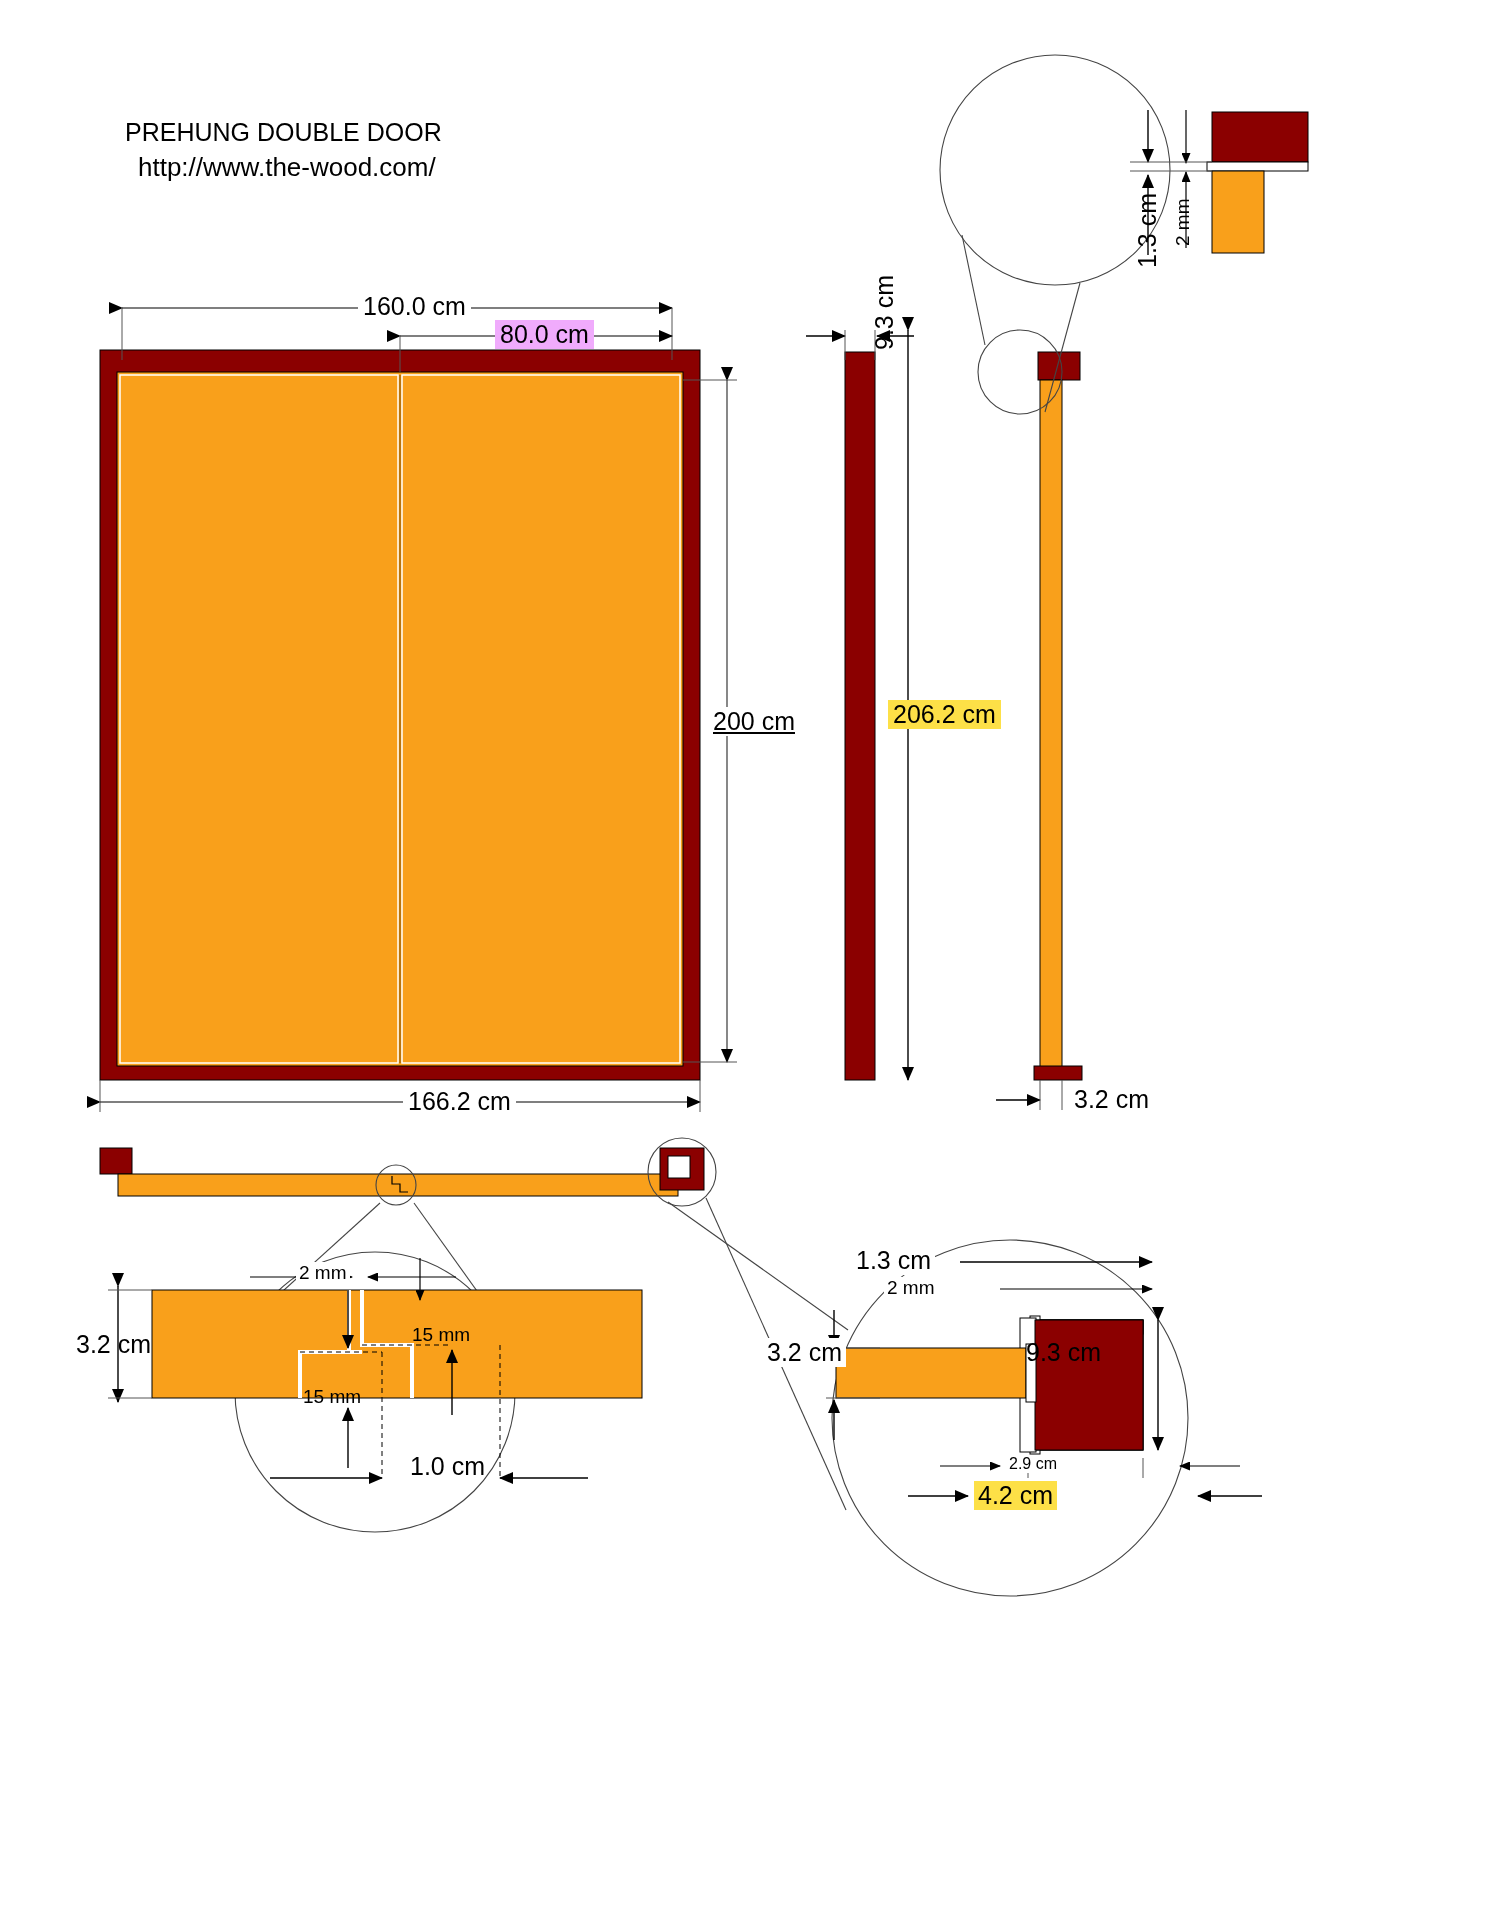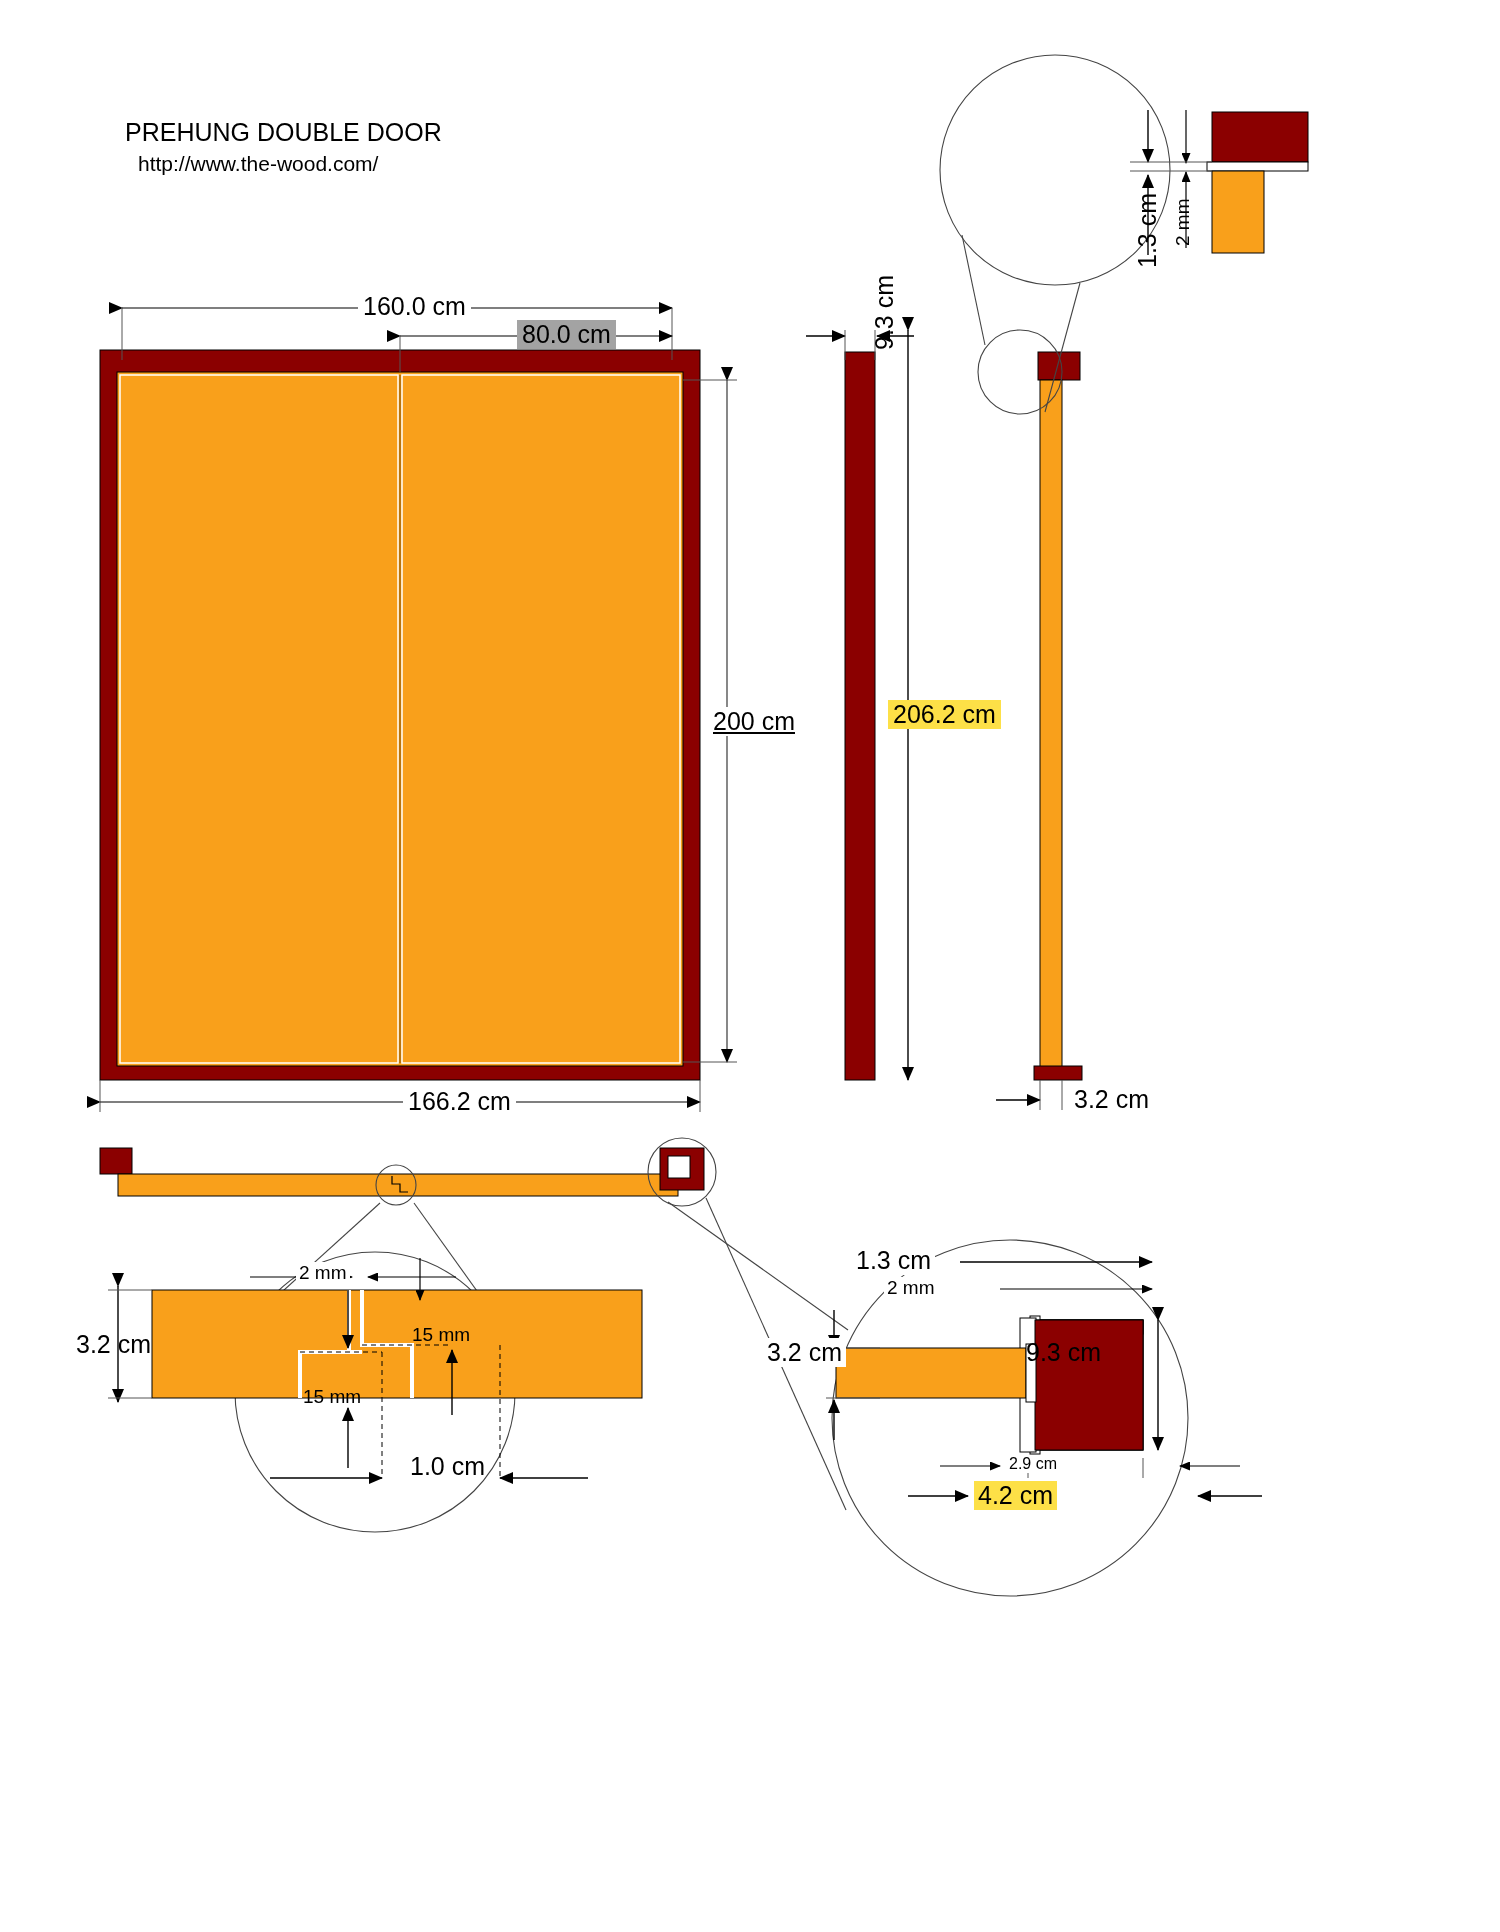--- a/index.html
+++ b/index.html
@@ -2,21 +2,21 @@
 <html><head>
 <meta charset="utf-8">
 <style>
   html,body{margin:0;padding:0;background:#ffffff;}
   body{width:1500px;height:1932px;position:relative;overflow:hidden;
        font-family:"Liberation Sans",sans-serif;color:#000;}
   .stage{position:absolute;left:0;top:0;width:1500px;height:1932px;}
   svg.draw{position:absolute;left:0;top:0;width:1500px;height:1932px;}
   .txt{position:absolute;white-space:nowrap;color:#000;}
   .t-title{font-size:25px;}
-  .t-url{font-size:21px;}
+  .t-url{font-size:26px;}
   .t-dim{font-size:25px;}
   .t-dim-sm{font-size:19px;}
   .t-dim-xs{font-size:16px;}
   .rot90{transform:rotate(-90deg);transform-origin:left top;}
 </style>
 </head>
 <body>
 
 <div class="stage">
 
@@ -200,21 +200,21 @@
 
       <line x1="908" y1="1496" x2="968" y2="1496" stroke="#000" stroke-width="1.4" marker-end="url(#ar)"></line>
       <line x1="1262" y1="1496" x2="1198" y2="1496" stroke="#000" stroke-width="1.4" marker-end="url(#ar)"></line>
     </g>
   </svg>
 
   <div class="txt t-title" style="left:125px;top:118px;">PREHUNG DOUBLE DOOR</div>
   <div class="txt t-url" style="left:138px;top:152px;">http://www.the-wood.com/</div>
 
   <div class="txt t-dim" style="left:358px;top:292px;background:#fff;padding:0 5px;">160.0 cm</div>
-  <div class="txt t-dim" style="left:517px;top:320px;background:#a3a3a3;padding:0 5px;">80.0 cm</div>
+  <div class="txt t-dim" style="left:495px;top:320px;background:#f0abfc;padding:0 5px;">80.0 cm</div>
   <div class="txt t-dim" style="left:708px;top:707px;background:#fff;padding:0 5px;text-decoration:underline;">200 cm</div>
   <div class="txt t-dim" style="left:363px;top:1087px;background:#fff;padding:0 5px;margin-left:40px;">166.2 cm</div>
 
   <div class="txt t-dim rot90" style="left:870px;top:350px;">9.3 cm</div>
   <div class="txt t-dim" style="left:888px;top:700px;background:#fde047;padding:0 5px;">206.2 cm</div>
   <div class="txt t-dim" style="left:1070px;top:1085px;background:#fff;padding:0 4px;">3.2 cm</div>
 
   <div class="txt t-dim rot90" style="left:1133px;top:268px;">1.3 cm</div>
   <div class="txt t-dim-sm rot90" style="left:1172px;top:246px;">2 mm</div>
 

